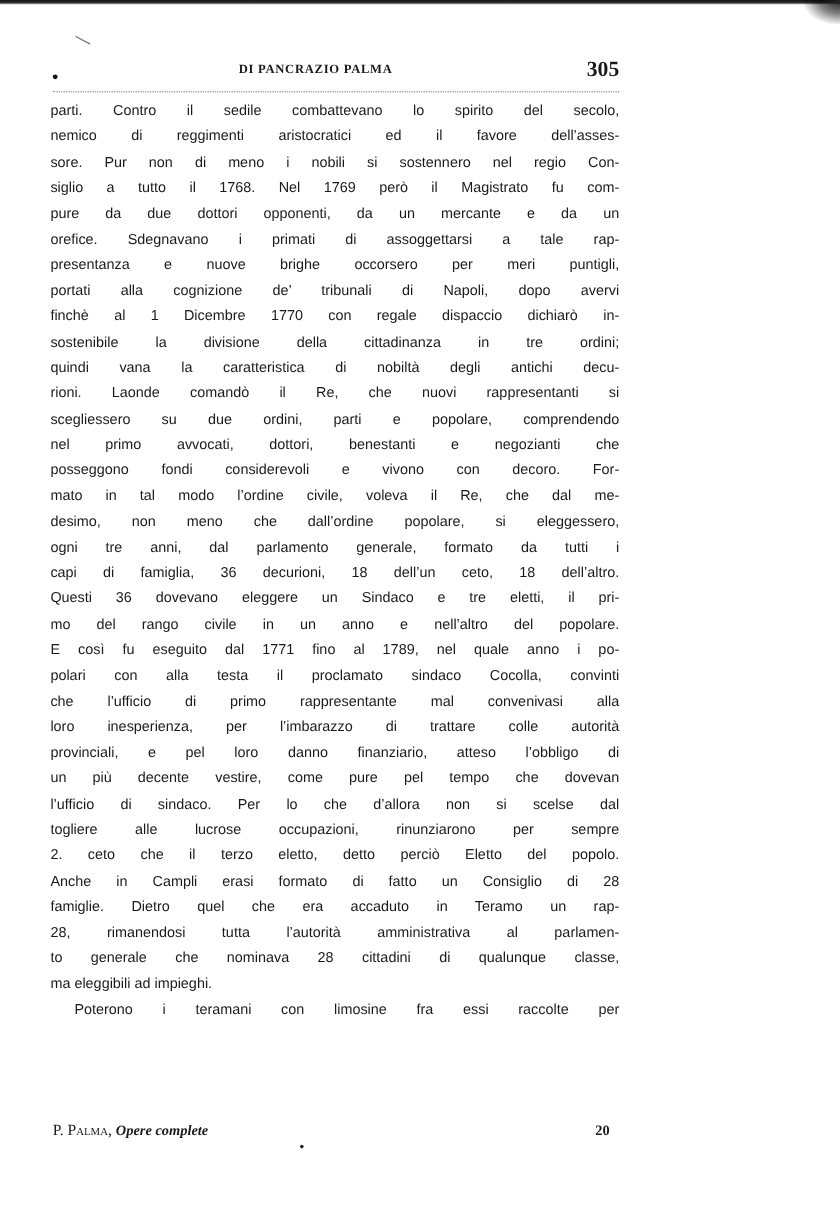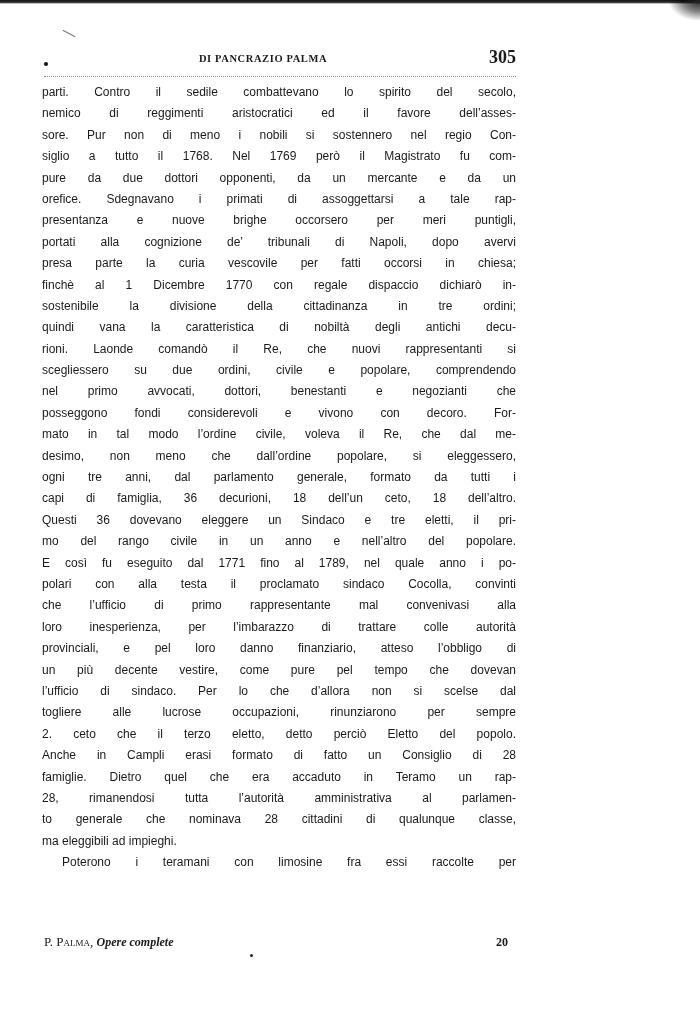--- a/index.html
+++ b/index.html
@@ -152,26 +152,25 @@
 
 <div class="body-text">
   <span class="line">parti. Contro il sedile combattevano lo spirito del secolo,</span>
   <span class="line">nemico di reggimenti aristocratici ed il favore dell’asses-</span>
   <span class="line">sore. Pur non di meno i nobili si sostennero nel regio Con-</span>
   <span class="line">siglio a tutto il 1768. Nel 1769 però il Magistrato fu com-</span>
   <span class="line">pure da due dottori opponenti, da un mercante e da un</span>
   <span class="line">orefice. Sdegnavano i primati di assoggettarsi a tale rap-</span>
   <span class="line">presentanza e nuove brighe occorsero per meri puntigli,</span>
   <span class="line">portati alla cognizione de’ tribunali di Napoli, dopo avervi</span>
-  <span class="line">presa parte la curia vescovile per fatti occorsi in chiesa;</span>
   <span class="line">finchè al 1 Dicembre 1770 con regale dispaccio dichiarò in-</span>
   <span class="line">sostenibile la divisione della cittadinanza in tre ordini;</span>
   <span class="line">quindi vana la caratteristica di nobiltà degli antichi decu-</span>
   <span class="line">rioni. Laonde comandò il Re, che nuovi rappresentanti si</span>
-  <span class="line">scegliessero su due ordini, civile e popolare, comprendendo</span>
+  <span class="line">scegliessero su due ordini, parti e popolare, comprendendo</span>
   <span class="line">nel primo avvocati, dottori, benestanti e negozianti che</span>
   <span class="line">posseggono fondi considerevoli e vivono con decoro. For-</span>
   <span class="line">mato in tal modo l’ordine civile, voleva il Re, che dal me-</span>
   <span class="line">desimo, non meno che dall’ordine popolare, si eleggessero,</span>
   <span class="line">ogni tre anni, dal parlamento generale, formato da tutti i</span>
   <span class="line">capi di famiglia, 36 decurioni, 18 dell’un ceto, 18 dell’altro.</span>
   <span class="line">Questi 36 dovevano eleggere un Sindaco e tre eletti, il pri-</span>
   <span class="line">mo del rango civile in un anno e nell’altro del popolare.</span>
   <span class="line">E così fu eseguito dal 1771 fino al 1789, nel quale anno i po-</span>
   <span class="line">polari con alla testa il proclamato sindaco Cocolla, convinti</span>

